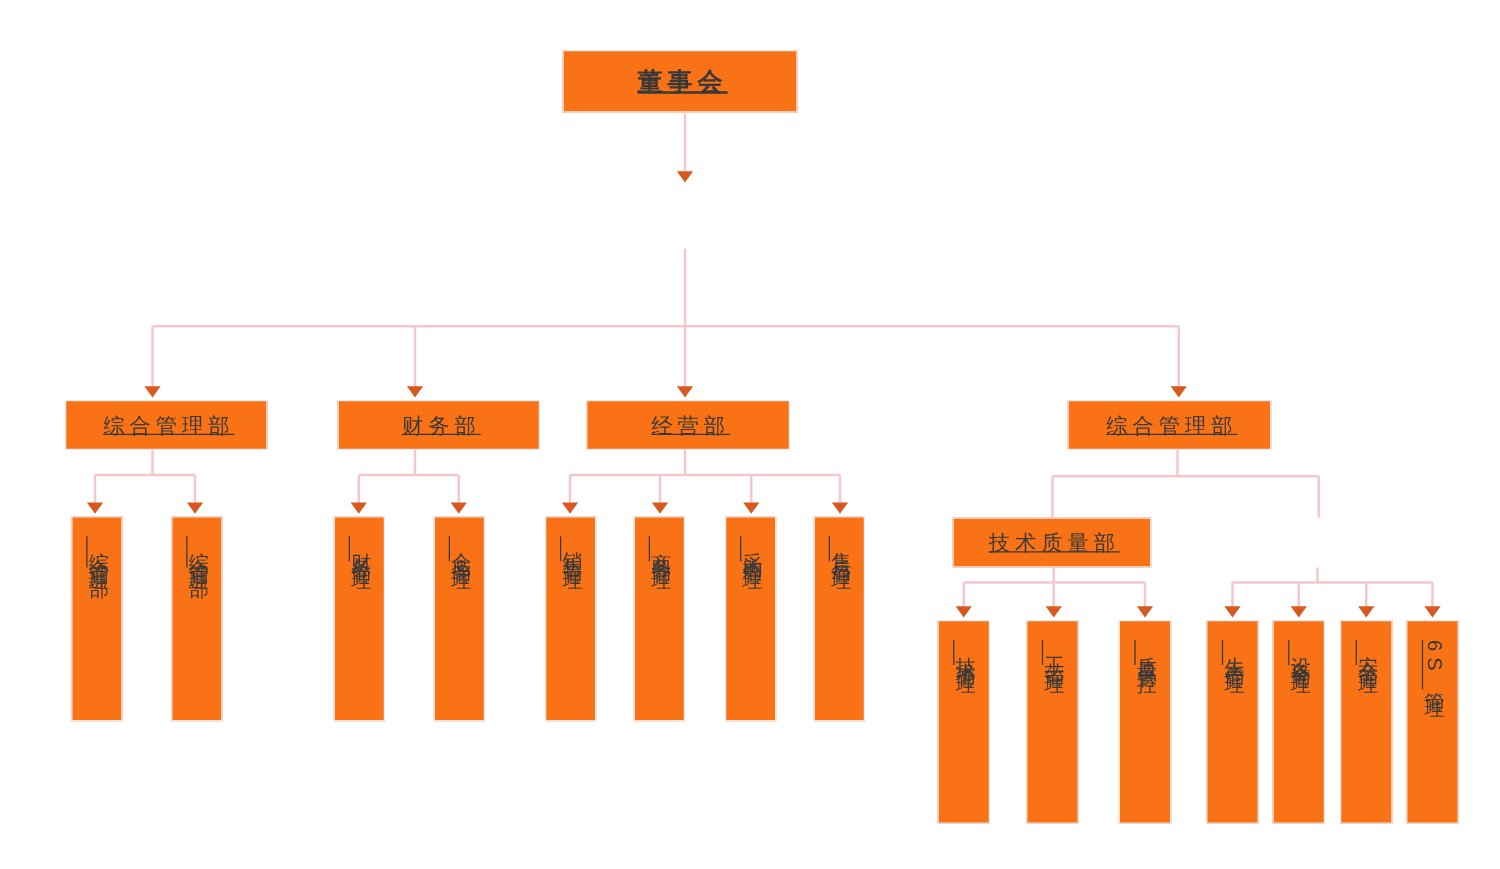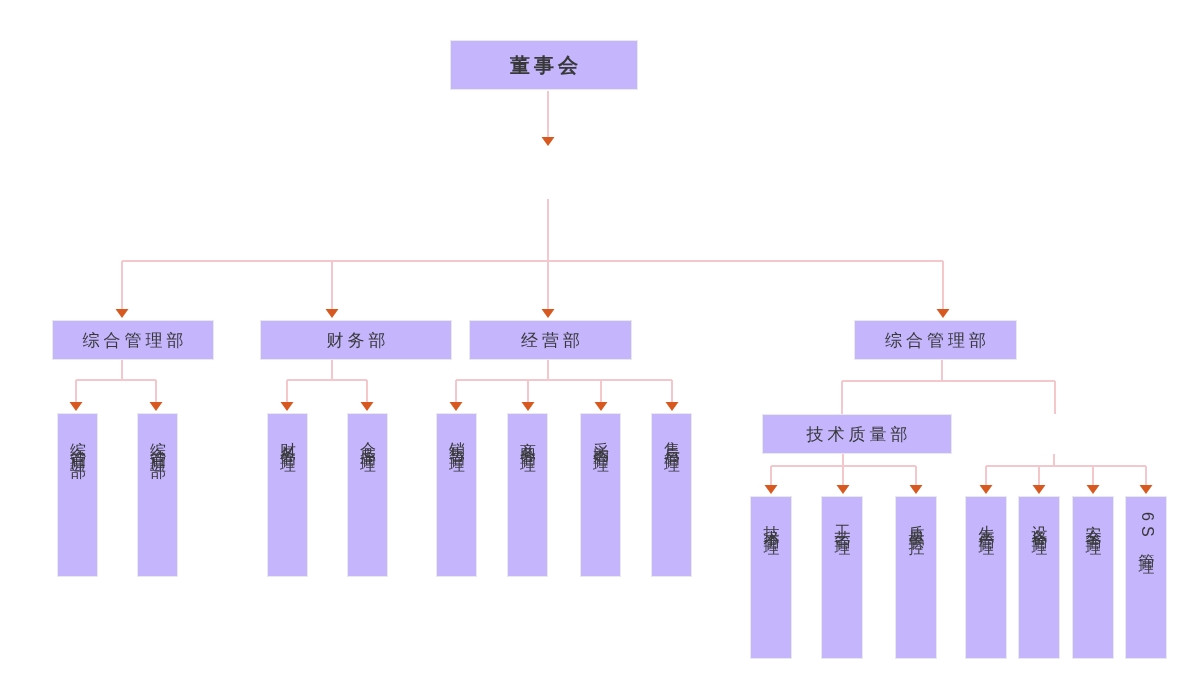--- a/index.html
+++ b/index.html
@@ -13,26 +13,27 @@
   }
   .wires {
     position: absolute;
     left: 0; top: 0;
     width: 1200px; height: 695px;
     pointer-events: none;
   }
   .node {
     position: absolute;
     box-sizing: border-box;
-    background: #c4b5fd;
+    background: #f97316;
     border: 1px solid #e9e9ec;
     color: #383838;
     display: flex;
     align-items: center;
     justify-content: center;
+    text-decoration: underline;
   }
   .hnode {
     font-size: 17px;
     letter-spacing: 4px;
     padding-left: 4px; 
     white-space: nowrap;
   }
   .lvl1 {
     font-size: 20px;
     font-weight: bold;
@@ -109,21 +110,21 @@
       <use href="#arr" x="1039" y="494"></use>
       <use href="#arr" x="1093" y="494"></use>
       <use href="#arr" x="1146" y="494"></use>
     </g>
   </svg>
 
   <div class="node hnode lvl1" style="left:450px;top:40px;width:188px;height:50px">董事会</div>
 
 
   <div class="node hnode" style="left:52px;top:320px;width:162px;height:40px">综合管理部</div>
-  <div class="node hnode" style="left:260px;top:320px;width:192px;height:40px">财务部</div>
+  <div class="node hnode" style="left:270px;top:320px;width:162px;height:40px">财务部</div>
   <div class="node hnode" style="left:469px;top:320px;width:163px;height:40px">经营部</div>
   <div class="node hnode" style="left:854px;top:320px;width:163px;height:40px">综合管理部</div>
 
   <div class="node vnode" style="left:57px;top:413px;width:41px;height:164px">
       <span>综合管理部</span>
     </div>
   <div class="node vnode" style="left:137px;top:413px;width:41px;height:164px">
       <span>综合管理部</span>
     </div>
 
@@ -140,21 +141,21 @@
   <div class="node vnode" style="left:507px;top:413px;width:41px;height:164px">
       <span>商务管理</span>
     </div>
   <div class="node vnode" style="left:580px;top:413px;width:41px;height:164px">
       <span>采购管理</span>
     </div>
   <div class="node vnode" style="left:651px;top:413px;width:41px;height:164px">
       <span>售后管理</span>
     </div>
 
-  <div class="node hnode" style="left:762px;top:414px;width:190px;height:40px">技术质量部</div>
+  <div class="node hnode" style="left:762px;top:414px;width:159px;height:40px">技术质量部</div>
 
   <div class="node vnode" style="left:750px;top:496px;width:42px;height:163px">
       <span>技术管理</span>
     </div>
   <div class="node vnode" style="left:821px;top:496px;width:42px;height:163px">
       <span>工艺管理</span>
     </div>
   <div class="node vnode" style="left:895px;top:496px;width:42px;height:163px">
       <span>质量管控</span>
     </div>

